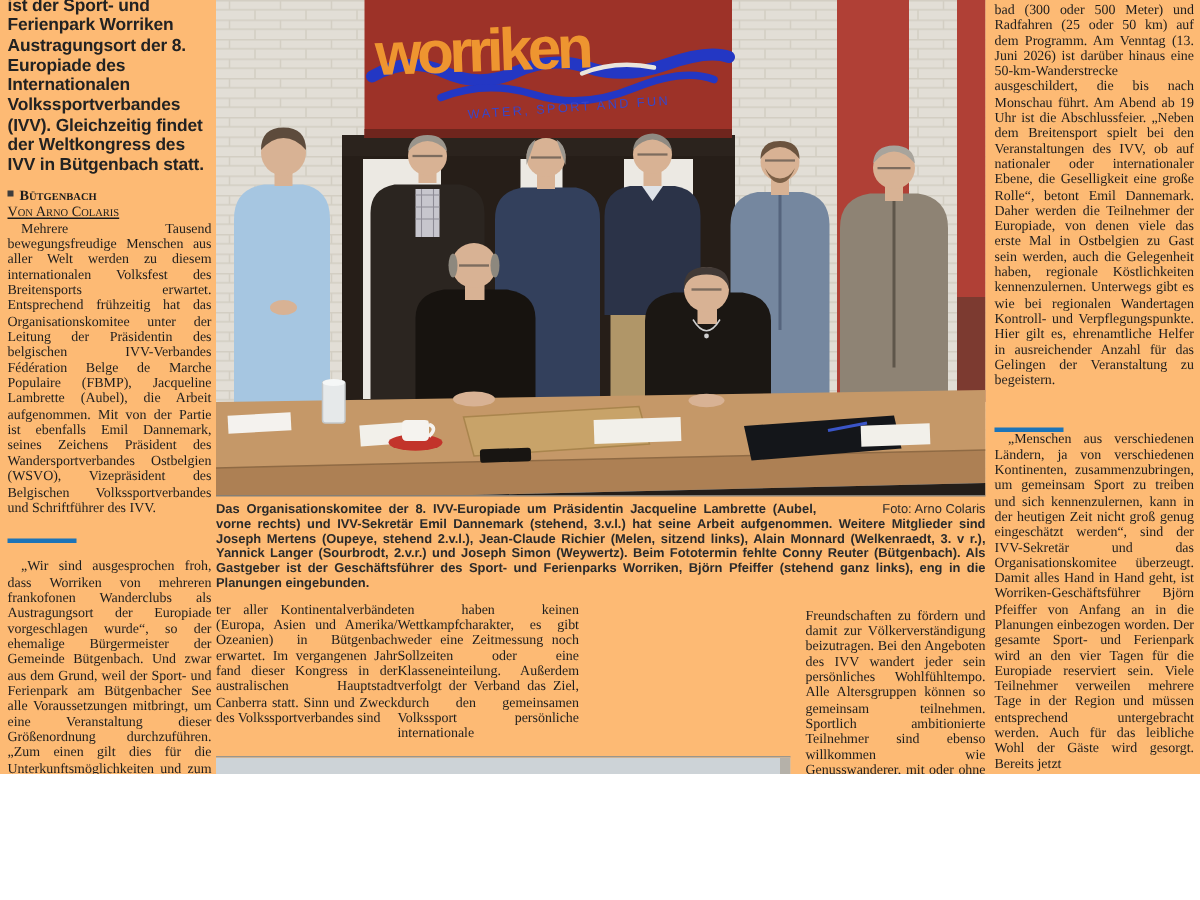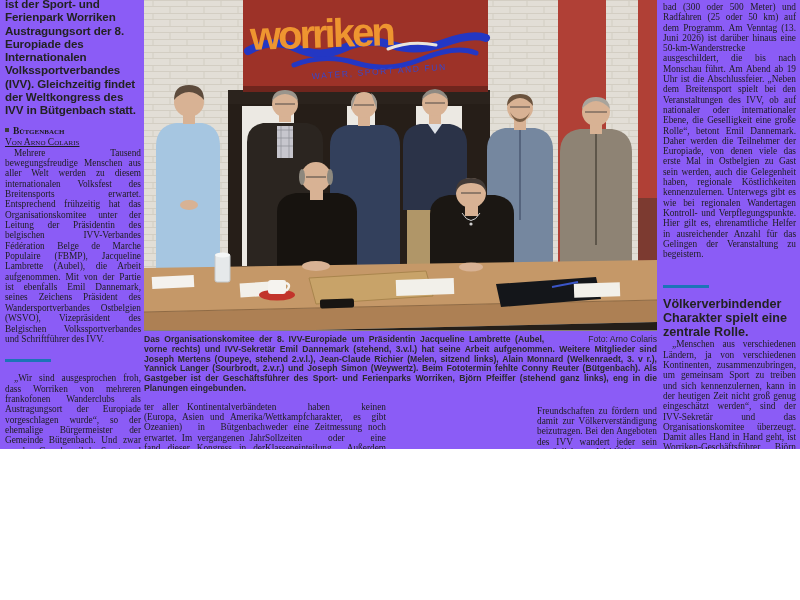--- a/index.html
+++ b/index.html
@@ -1,18 +1,18 @@
 <!DOCTYPE html>
 <html><head>
 <meta charset="utf-8">
 <style>
   html,body{margin:0;padding:0;}
   .page{
-    position:relative;width:800px;height:449px;overflow:hidden;
-    background:#8b5cf6;color:#1b1b1b;
+    position:relative;width:800px;height:516px;overflow:hidden;
+    background:#fdba74;color:#1b1b1b;
     font-family:"Liberation Serif",serif;
   }
   
   .col-left{position:absolute;left:5px;top:0;width:136px;}
   .lead{
     margin-top:-3px;
     font:700 11.6px/13.3px "Liberation Sans",sans-serif;
     color:#222;letter-spacing:-.1px;
   }
   .byline{margin-top:9px;font:700 9.5px/11px "Liberation Serif",serif;font-variant:small-caps;}
@@ -247,17 +247,16 @@
       <div class="col4">
         <div class="bt pb">Freundschaften zu fördern und damit zur Völkerverständigung beizutragen. Bei den Angeboten des IVV wandert jeder sein persönliches Wohlfühltempo. Alle Altersgruppen können so gemeinsam teilnehmen. Sportlich ambitionierte Teilnehmer sind ebenso willkommen wie Genusswanderer, mit oder ohne Behinderung. Die Freude an der Bewegung in der Natur sowie die gemeinsame Aktivität stehen im Vordergrund.</div>
         <div class="bt ind pc">Die Europiade ist offen für jedermann und beginnt am Mittwoch, 10. Juni 2026, mit einem abendlichen Festzug der Teilnehmer vom Bütgen-</div>
       </div>
     </div>
   </div>
 
   <div class="col-right">
     <div class="bt">bad (300 oder 500 Meter) und Radfahren (25 oder 50 km) auf dem Programm. Am Venntag (13. Juni 2026) ist darüber hinaus eine 50-km-Wanderstrecke ausgeschildert, die bis nach Monschau führt. Am Abend ab 19 Uhr ist die Abschlussfeier. „Neben dem Breitensport spielt bei den Veranstaltungen des IVV, ob auf nationaler oder internationaler Ebene, die Geselligkeit eine große Rolle“, betont Emil Dannemark. Daher werden die Teilnehmer der Europiade, von denen viele das erste Mal in Ostbelgien zu Gast sein werden, auch die Gelegenheit haben, regionale Köstlichkeiten kennenzulernen. Unterwegs gibt es wie bei regionalen Wandertagen Kontroll- und Verpflegungspunkte. Hier gilt es, ehrenamtliche Helfer in ausreichender Anzahl für das Gelingen der Veranstaltung zu begeistern.</div>
     <div class="rule2"></div>
-    <div class="subhead2">Völkerverbindender Charakter spielt eine zentrale Rolle.</div>
     <div class="bt ind p4">„Menschen aus verschiedenen Ländern, ja von verschiedenen Kontinenten, zusammenzubringen, um gemeinsam Sport zu treiben und sich kennenzulernen, kann in der heutigen Zeit nicht groß genug eingeschätzt werden“, sind der IVV-Sekretär und das Organisationskomitee überzeugt. Damit alles Hand in Hand geht, ist Worriken-Geschäftsführer Björn Pfeiffer von Anfang an in die Planungen einbezogen worden. Der gesamte Sport- und Ferienpark wird an den vier Tagen für die Europiade reserviert sein. Viele Teilnehmer verweilen mehrere Tage in der Region und müssen entsprechend untergebracht werden. Auch für das leibliche Wohl der Gäste wird gesorgt. Bereits jetzt</div>
   </div>
 
 </div>
 
 </body></html>

